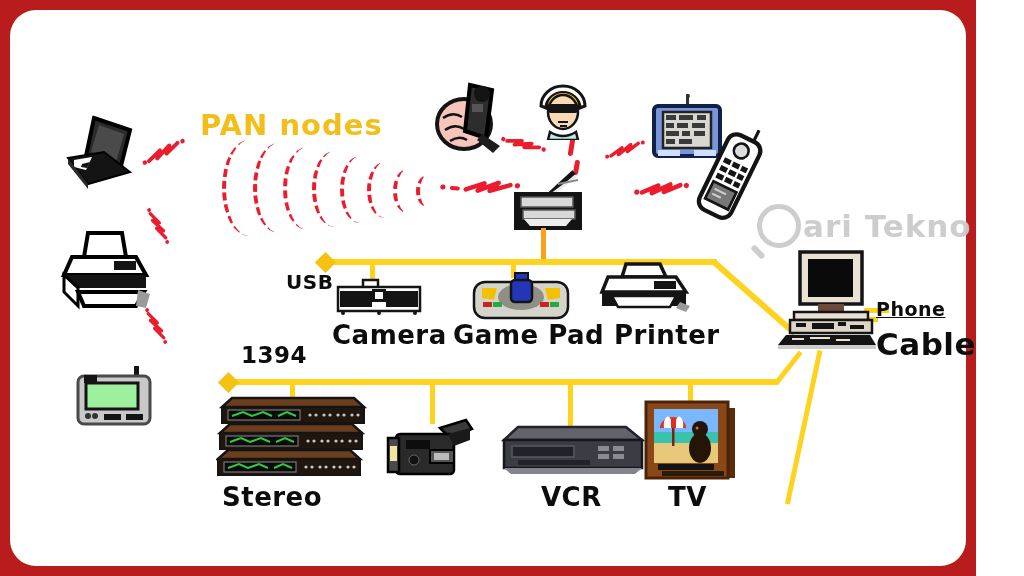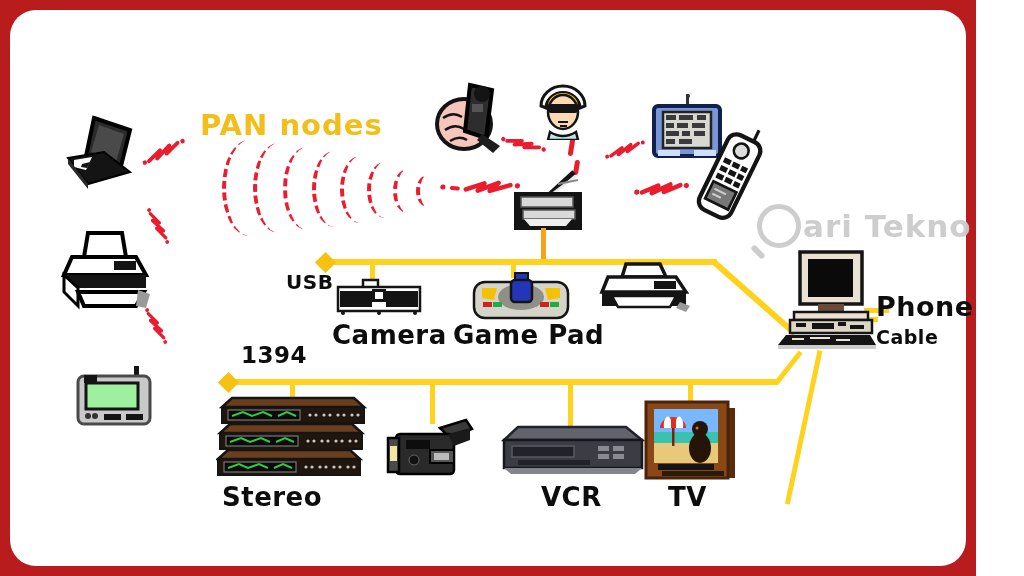--- a/index.html
+++ b/index.html
@@ -347,26 +347,27 @@
     <circle cx="53" cy="30" r="1.5" fill="#c87828"></circle>
     <rect x="14" y="66" width="56" height="6" fill="#141414"></rect>
     <rect x="18" y="73" width="62" height="5" fill="#2a1a0a"></rect>
   </svg>
 
   <div class="lbl" style="left:286px;top:270px;font-size:20px;">USB</div>
   <div class="lbl" style="left:241px;top:342px;font-size:23px;">1394</div>
 
   <div class="lbl" style="left:453px;top:320px;">Game Pad</div>
   <div class="lbl" style="left:332px;top:320px;">Camera</div>
+  <div class="lbl" style="left:614px;top:320px;">Printer</div>
 
   <div class="lbl" style="left:222px;top:482px;">Stereo</div>
   <div class="lbl" style="left:541px;top:482px;">VCR</div>
   <div class="lbl" style="left:668px;top:482px;">TV</div>
 
-  <div class="lbl" style="left:876px;top:291px;font-size:27px;">Phone</div>
-  <div class="lbl" style="left:876px;top:326px;font-size:19px;">Cable</div>
+  <div class="lbl" style="left:876px;top:298px;font-size:19px;text-decoration:underline;">Phone</div>
+  <div class="lbl" style="left:876px;top:326px;font-size:31px;">Cable</div>
 
   <div class="wm" style="left:757px;top:204px;">
     <span class="glass"></span>
     <span>ari Tekno</span>
   </div>
 
 </div>
 
 </body></html>

